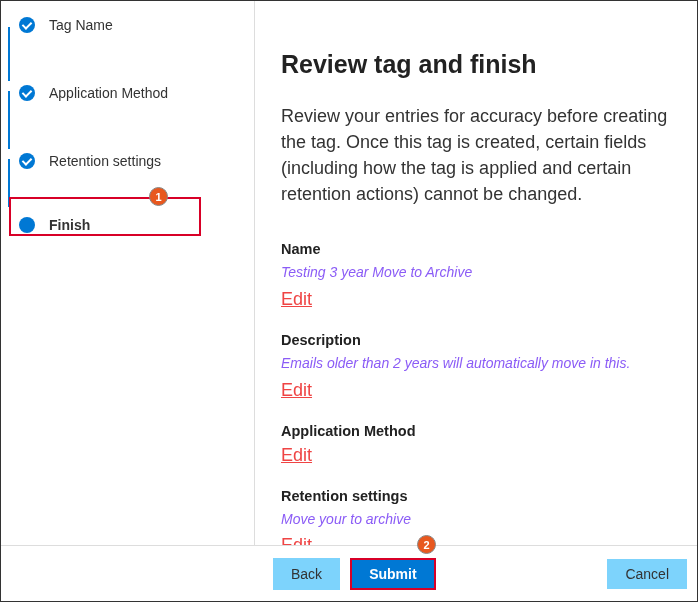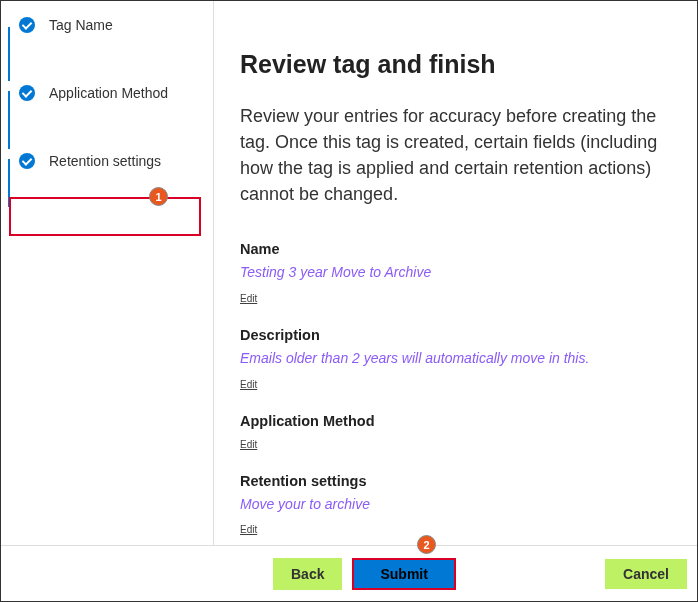--- a/index.html
+++ b/index.html
@@ -15,21 +15,21 @@
       width: 698px;
       height: 602px;
       border: 1px solid #333;
       position: relative;
     }
     .container {
       display: flex;
       height: calc(100% - 56px);
     }
     .sidebar {
-      width: 213px;
+      width: 254px;
       border-right: 1px solid #ddd;
       padding: 10px 0 10px 18px;
       position: relative;
     }
     .step-item {
       display: flex;
       align-items: flex-start;
       position: relative;
       padding: 5px 0;
     }
@@ -139,23 +139,23 @@
       margin-bottom: 6px;
     }
     .field-value {
       font-size: 14px;
       color: #8b5cf6;
       margin-bottom: 6px;
       line-height: 1.4;
       font-style: italic;
     }
     .edit-link {
-      color: #404040;
+      color: #ef4444;
       text-decoration: underline;
-      font-size: 10px;
+      font-size: 18px;
       cursor: pointer;
     }
     .footer {
       position: absolute;
       bottom: 0;
       left: 0;
       right: 0;
       height: 56px;
       border-top: 1px solid #ddd;
       display: flex;
@@ -171,30 +171,29 @@
       margin-left: auto;
     }
     .btn {
       padding: 7px 18px;
       font-size: 14px;
       border: none;
       cursor: pointer;
       font-family: inherit;
     }
     .btn-default {
-      background: #bef264;
-      color: #333;
-      font-weight: bold;
+      background: #7dd3fc;
+      color: #333;
     }
     .btn-primary {
       background: #0078d4;
-      color: #000000;
+      color: #ffffff;
       font-weight: 600;
       border: 2px solid #d80027;
-      padding: 6px 26px;
+      padding: 6px 17px;
     }
   </style>
 </head>
 <body>
 
 <div class="container">
   <div class="sidebar">
     <div class="step-connector connector-1"></div>
     <div class="step-connector connector-2"></div>
     <div class="step-connector connector-3"></div>
@@ -207,20 +206,24 @@
     <div class="step-item step-app">
       <span class="step-icon completed"></span>
       <span class="step-label">Application Method</span>
     </div>
 
     <div class="step-item step-retention">
       <span class="step-icon completed"></span>
       <span class="step-label">Retention settings</span>
     </div>
 
+    <div class="step-item step-finish">
+      <span class="step-icon current"></span>
+      <span class="step-label current">Finish</span>
+    </div>
 
     <div class="step-highlight"></div>
   </div>
 
   <div class="main">
     <h1 class="page-title">Review tag and finish</h1>
     <p class="page-intro">Review your entries for accuracy before creating the tag. Once this tag is created, certain fields (including how the tag is applied and certain retention actions) cannot be changed.</p>
 
     <div class="field-section">
       <div class="field-label">Name</div>

